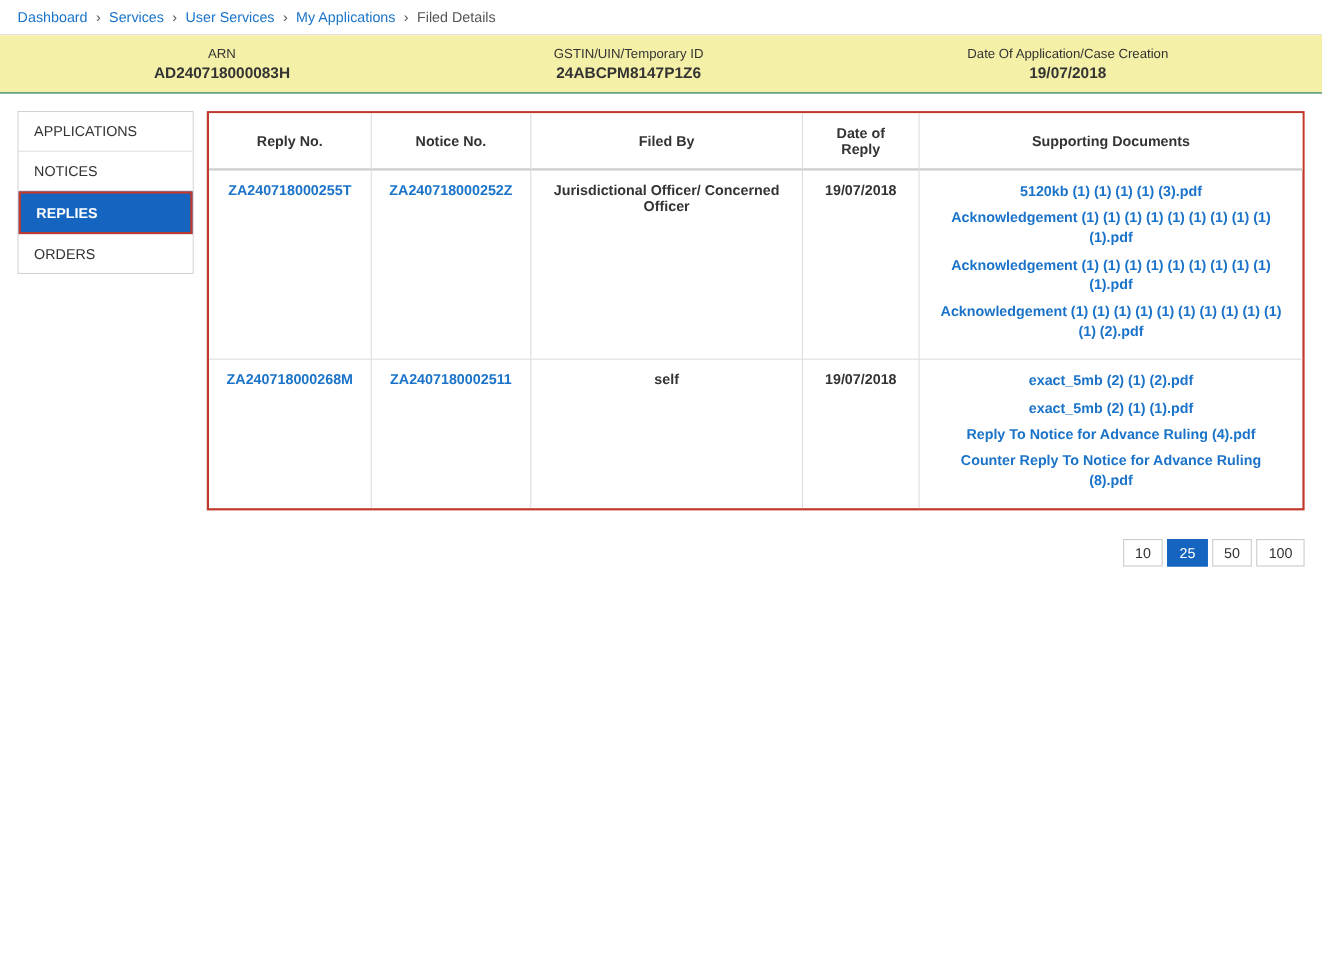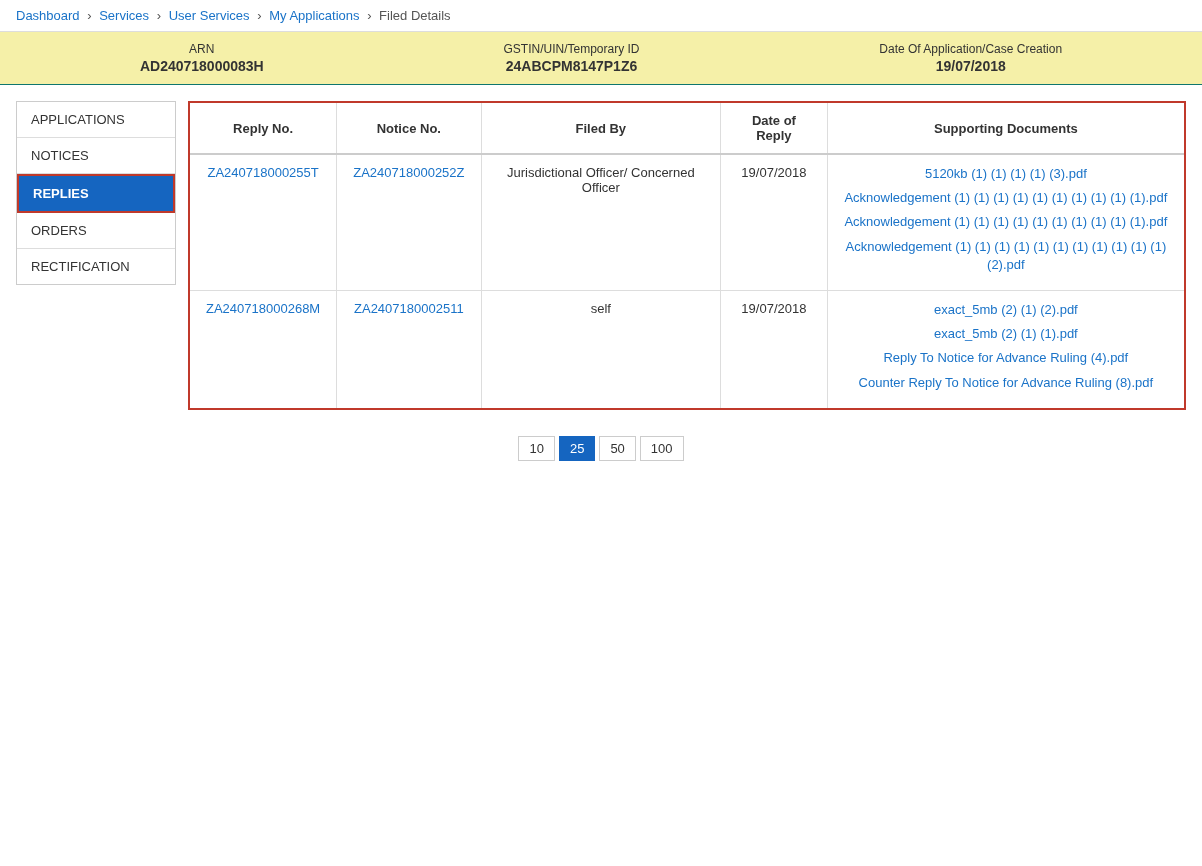--- a/index.html
+++ b/index.html
@@ -85,40 +85,41 @@
     }
     th:last-child { border-right: none; }
 
     td {
       padding: 10px 16px;
       text-align: center;
       vertical-align: top;
       border-right: 1px solid #ddd;
       border-bottom: 1px solid #ddd;
       font-size: 13px;
+      font-weight: bold;
     }
     td:last-child { border-right: none; }
     tr:last-child td { border-bottom: none; }
 
     .link { color: #1a73c8; text-decoration: none; cursor: pointer; }
 
     .docs-cell { text-align: center; }
     .docs-cell .doc-link {
       display: block;
       color: #1a73c8;
       text-decoration: none;
       margin-bottom: 6px;
       cursor: pointer;
       line-height: 1.4;
     }
 
     
     .pagination {
       display: flex;
-      justify-content: center;
+      justify-content: flex-end;
       padding: 10px 16px;
       gap: 4px;
     }
     .page-btn {
       border: 1px solid #ccc;
       padding: 4px 10px;
       cursor: pointer;
       background: #fff;
       font-size: 13px;
       color: #333;
@@ -159,21 +160,20 @@
   </div>
 </div>
 
 <div class="main-layout">
 
   <div class="sidebar">
     <div class="sidebar-item">APPLICATIONS</div>
     <div class="sidebar-item">NOTICES</div>
     <div class="sidebar-item active">REPLIES</div>
     <div class="sidebar-item">ORDERS</div>
-    <div class="sidebar-item">RECTIFICATION</div>
   </div>
 
   <div class="table-container">
     <table>
       <thead>
         <tr>
           <th>Reply No.</th>
           <th>Notice No.</th>
           <th>Filed By</th>
           <th>Date of Reply</th>

